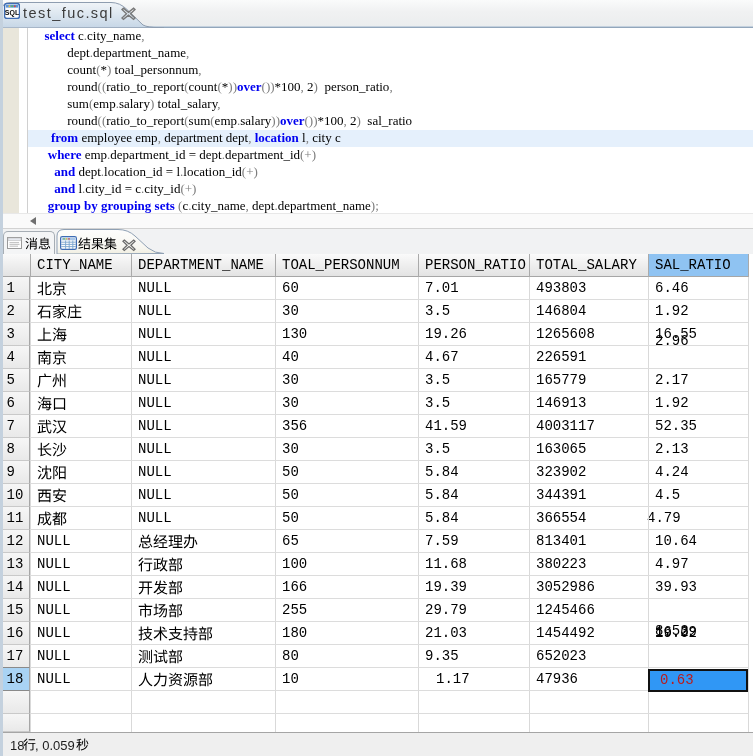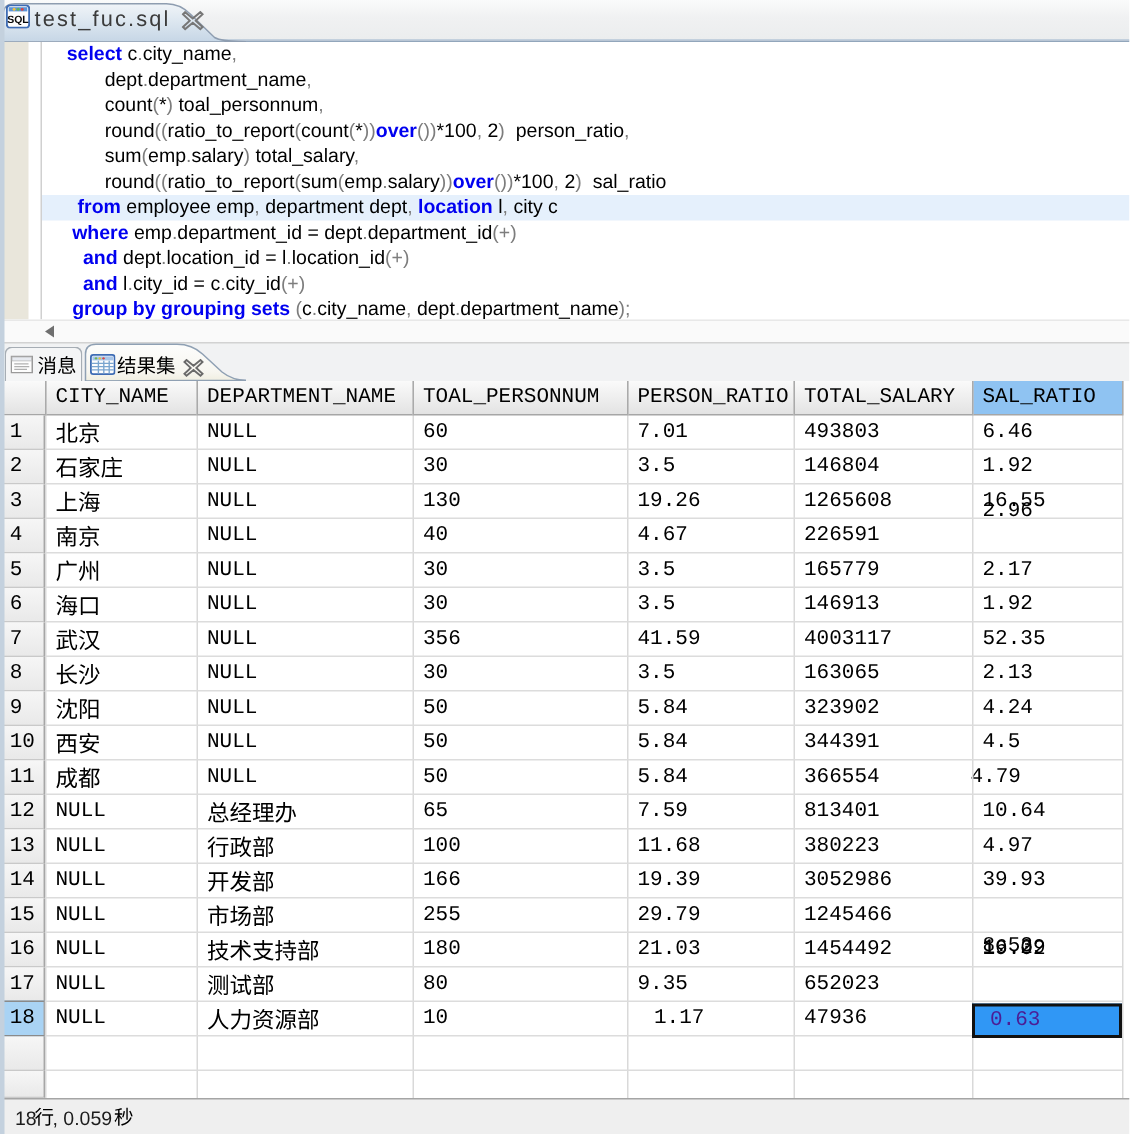--- a/index.html
+++ b/index.html
@@ -6,21 +6,21 @@
 #leftedge{position:absolute;left:0;top:0;width:3px;height:756px;background:#c4d1de;z-index:50}
 
 #ttabbar{position:absolute;left:0;top:0;width:753px;height:26px;background:linear-gradient(#fafbfb,#f0f1f2 45%,#ebedee)}#tline1{position:absolute;left:0;top:26px;width:753px;height:1px;background:#c3d0dd}#tline2{position:absolute;left:0;top:27px;width:753px;height:1px;background:#92a6bb}
 #ttabwrap{position:absolute;left:0;top:0;width:753px;height:28px}#ttab{position:absolute;left:1px;top:0;width:168px;height:28px}
 #ttablabel{position:absolute;left:23px;top:5px;font-size:14.5px;letter-spacing:1.45px;color:#3b3b3b}
 
 #editor{position:absolute;left:0;top:28px;width:753px;height:185px;background:#fff}
 #gutter{position:absolute;left:2px;top:0;width:17px;height:185px;background:#e9e6db}
 #gline{position:absolute;left:27px;top:0;width:1px;height:185px;background:#d0d0d0}
 #hl{position:absolute;left:28px;top:101.5px;width:725px;height:17px;background:#e5f0fc}
-#code{position:absolute;left:44.5px;top:-1.5px;font-family:Liberation Sans, sans-serif;font-size:13px;line-height:17px;color:#000;white-space:pre}
+#code{position:absolute;left:44.5px;top:-1.5px;font-family:Liberation Serif, serif;font-size:13px;line-height:17px;color:#000;white-space:pre}
 .k{color:#0000f0;font-weight:bold}
 .f{color:#000000}
 .p{color:#7d7d7d}
 
 #hstrip{position:absolute;left:0;top:213px;width:753px;height:15px;background:#fafafa;border-top:1px solid #e8e8e8}
 #harrow{position:absolute;left:30px;top:3px;width:0;height:0;border-right:6px solid #6f6f6f;border-top:4px solid transparent;border-bottom:4px solid transparent}
 
 #btabbar{position:absolute;left:0;top:228px;width:753px;height:26px;background:#f1f2f3;border-top:1px solid #d2d2d2;box-sizing:border-box}
 #tab-msg{position:absolute;left:3px;top:231px;width:52px;height:23px;background:#f4f5f6;border:1px solid #a6adb4;border-bottom:none;border-radius:5px 5px 0 0;box-sizing:border-box}
 .mono{position:absolute;font-family:"Liberation Mono",monospace;font-size:14px;line-height:15px;color:#000;white-space:pre}
@@ -360,21 +360,21 @@
     <div style="position:absolute;left:30px;top:529px;width:718px;height:1px;background:#dcdcdc"></div>
     <div style="position:absolute;left:30px;top:552px;width:718px;height:1px;background:#dcdcdc"></div>
     <div style="position:absolute;left:30px;top:575px;width:718px;height:1px;background:#dcdcdc"></div>
     <div style="position:absolute;left:30px;top:598px;width:718px;height:1px;background:#dcdcdc"></div>
     <div style="position:absolute;left:30px;top:621px;width:718px;height:1px;background:#dcdcdc"></div>
     <div style="position:absolute;left:30px;top:644px;width:718px;height:1px;background:#dcdcdc"></div>
     <div style="position:absolute;left:30px;top:667px;width:718px;height:1px;background:#dcdcdc"></div>
     <div style="position:absolute;left:30px;top:690px;width:718px;height:1px;background:#dcdcdc"></div>
     <div style="position:absolute;left:30px;top:713px;width:718px;height:1px;background:#dcdcdc"></div>
     <div style="position:absolute;left:648px;top:669px;width:100px;height:23px;background:#3097f5;border:2px solid #111;box-sizing:border-box"></div>
-    <div class="mono" style="position:absolute;left:660px;top:673px;color:#4c1d95">0.63</div>
+    <div class="mono" style="position:absolute;left:660px;top:673px;color:#b91c1c">0.63</div>
   </div>
 <div id="status"></div>
 <span style="position:absolute;left:10px;top:738px;font-size:13px;color:#1c1c1c">18</span>
 <svg style="position:absolute;left:23px;top:738px;" width="13" height="13" viewBox="0 -880 1000 1000" fill="#000">
     <use href="#g25"></use>
   </svg>
 <span style="position:absolute;left:35px;top:738px;font-size:13px;color:#1c1c1c">, 0.059</span>
 <svg style="position:absolute;left:75.5px;top:738px;" width="13" height="13" viewBox="0 -880 1000 1000" fill="#000">
     <use href="#g47"></use>
   </svg>

